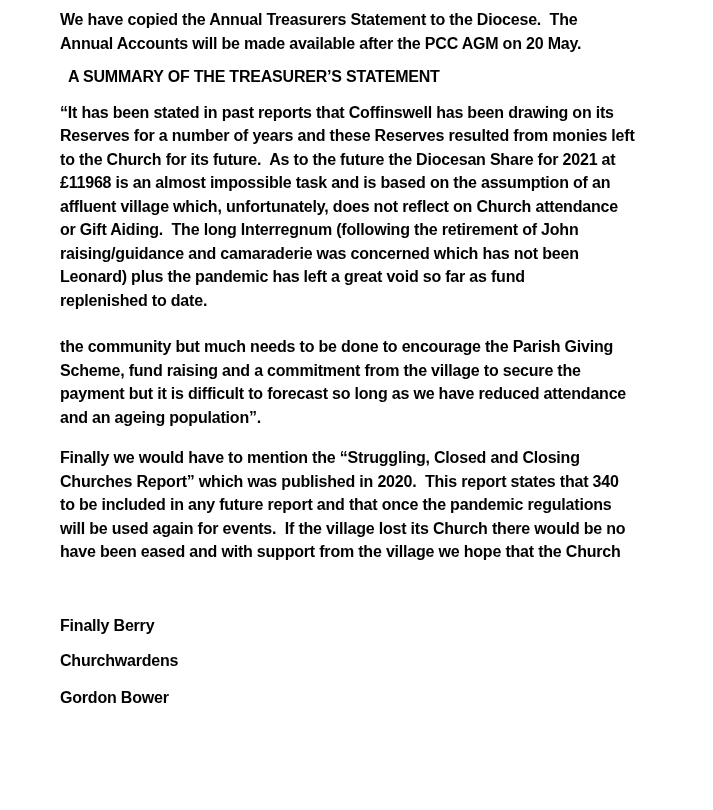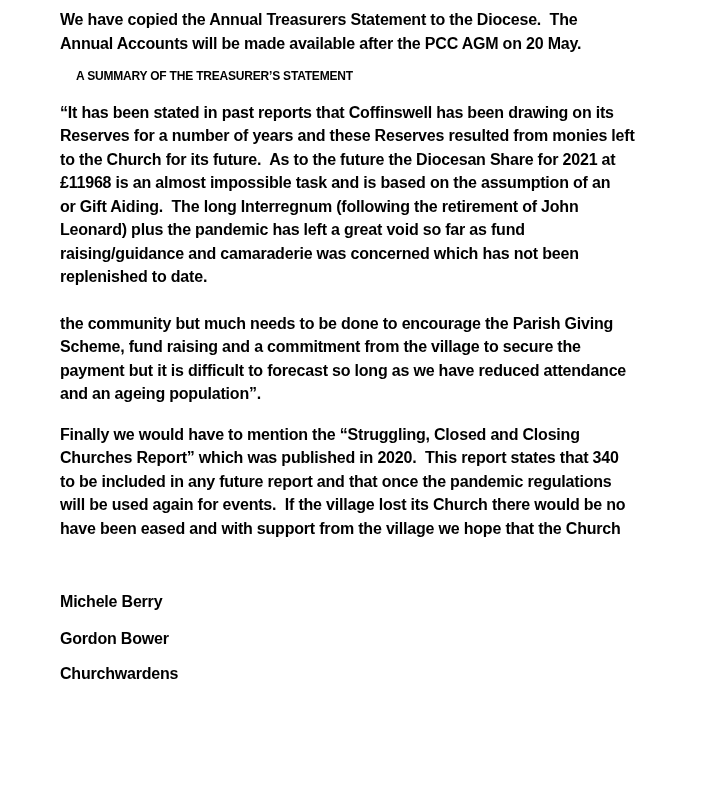--- a/index.html
+++ b/index.html
@@ -22,22 +22,22 @@
     font-family: "Liberation Sans", sans-serif;
     font-weight: 700;
     font-size: 16px;
     letter-spacing: -0.2px;
     line-height: 23.5px;
     color: #000000;
   }
   .para { margin: 0; }
   .line { white-space: pre; }
   .heading {
-    margin: 10px 0 0 16px;
-    font-size: 12px;
+    margin: 10px 0 0 8px;
+    font-size: 16px;
     line-height: 23.5px;
     white-space: pre;
   }
   .p1 { margin-top: 12px; }
   .p2 { margin-top: 23px; }
   .p3 { margin-top: 17px; }
   .sig1 { margin-top: 50px; }
   .sig2 { margin-top: 13px; }
   .sig3 { margin-top: 12px; }
 </style>
@@ -52,45 +52,46 @@
       <div class="line">Annual Accounts will be made available after the PCC AGM on 20 May.</div>
     </div>
 
     <div class="heading">A SUMMARY OF THE TREASURER’S STATEMENT</div>
 
     <div class="para p1">
       <div class="line">“It has been stated in past reports that Coffinswell has been drawing on its</div>
       <div class="line">Reserves for a number of years and these Reserves resulted from monies left</div>
       <div class="line">to the Church for its future.  As to the future the Diocesan Share for 2021 at</div>
       <div class="line">£11968 is an almost impossible task and is based on the assumption of an</div>
+      <div class="line">affluent village which, unfortunately, does not reflect on Church attendance</div>
       <div class="line">or Gift Aiding.  The long Interregnum (following the retirement of John</div>
+      <div class="line">raising/guidance and camaraderie was concerned which has not been</div>
       <div class="line">Leonard) plus the pandemic has left a great void so far as fund</div>
-      <div class="line">raising/guidance and camaraderie was concerned which has not been</div>
       <div class="line">replenished to date.</div>
     </div>
 
     <div class="para p2">
       <div class="line">the community but much needs to be done to encourage the Parish Giving</div>
       <div class="line">Scheme, fund raising and a commitment from the village to secure the</div>
       <div class="line">payment but it is difficult to forecast so long as we have reduced attendance</div>
       <div class="line">and an ageing population”.</div>
     </div>
 
     <div class="para p3">
       <div class="line">Finally we would have to mention the “Struggling, Closed and Closing</div>
       <div class="line">Churches Report” which was published in 2020.  This report states that 340</div>
       <div class="line">to be included in any future report and that once the pandemic regulations</div>
       <div class="line">will be used again for events.  If the village lost its Church there would be no</div>
       <div class="line">have been eased and with support from the village we hope that the Church</div>
     </div>
 
     <div class="para sig1">
-      <div class="line">Michele Berry</div>
+      <div class="line">Finally Berry</div>
+    </div>
+    <div class="para sig3">
+      <div class="line">Churchwardens</div>
     </div>
     <div class="para sig2">
       <div class="line">Gordon Bower</div>
-    </div>
-    <div class="para sig3">
-      <div class="line">Churchwardens</div>
     </div>
 
   </div>
 </div>
 
 </body></html>

